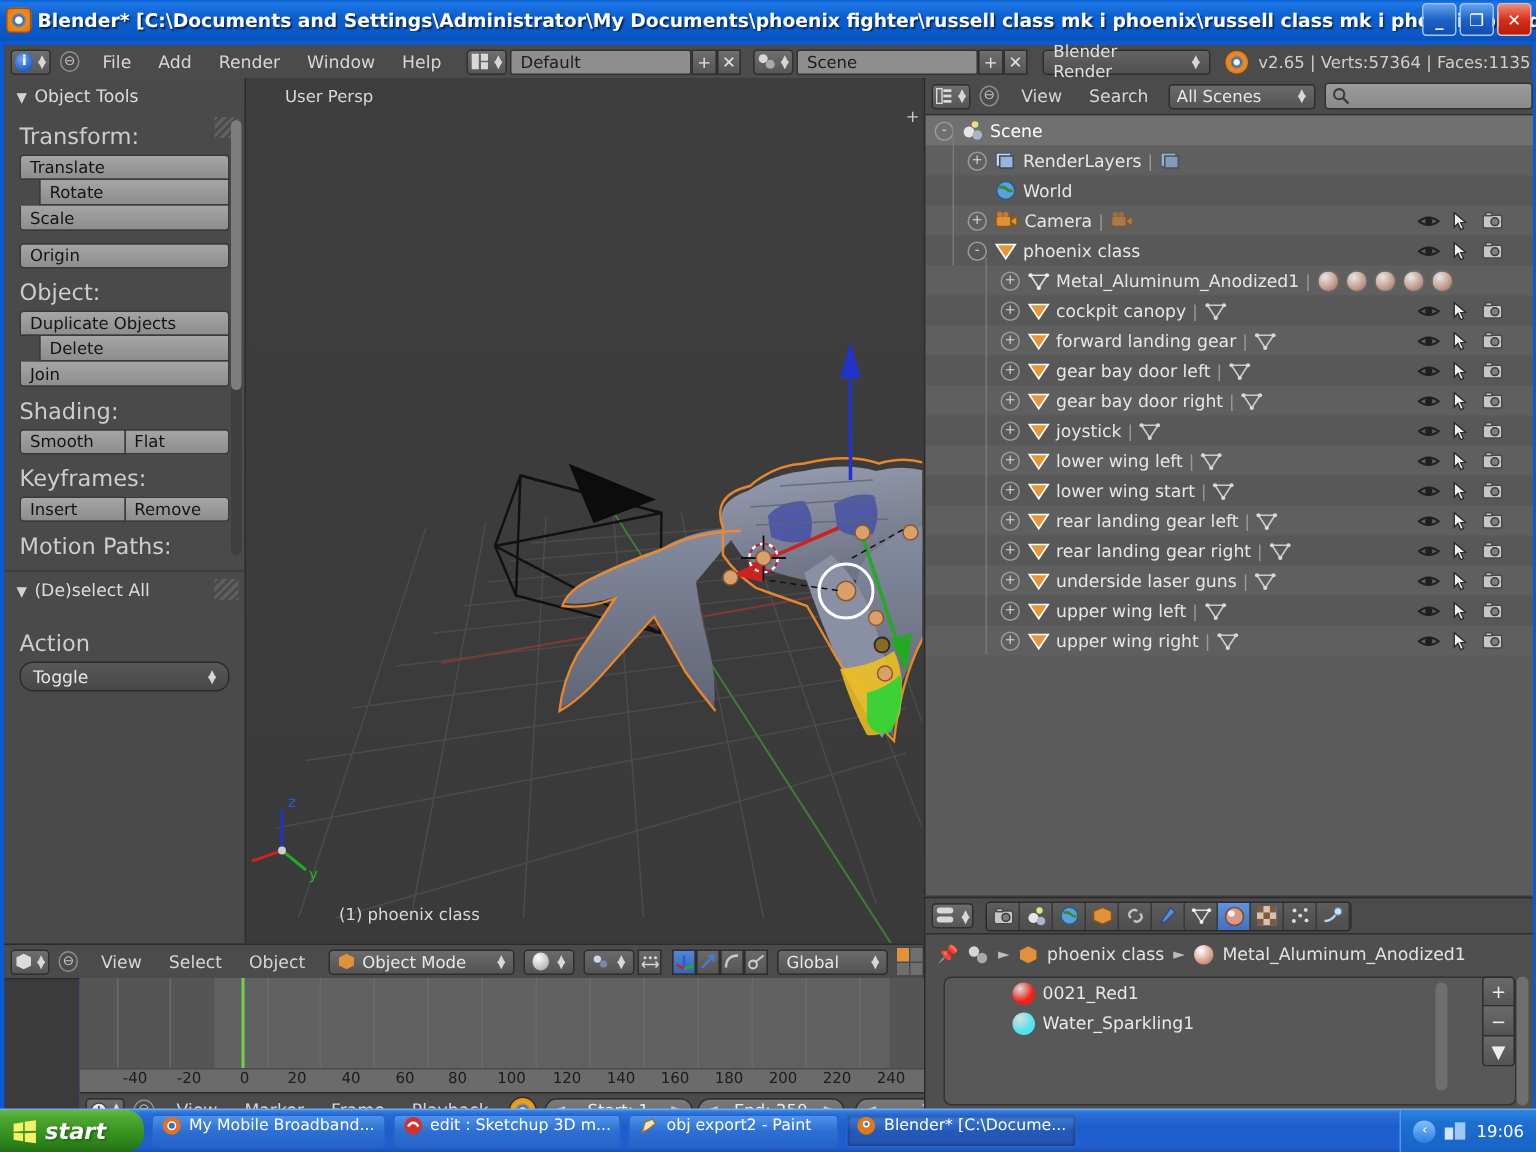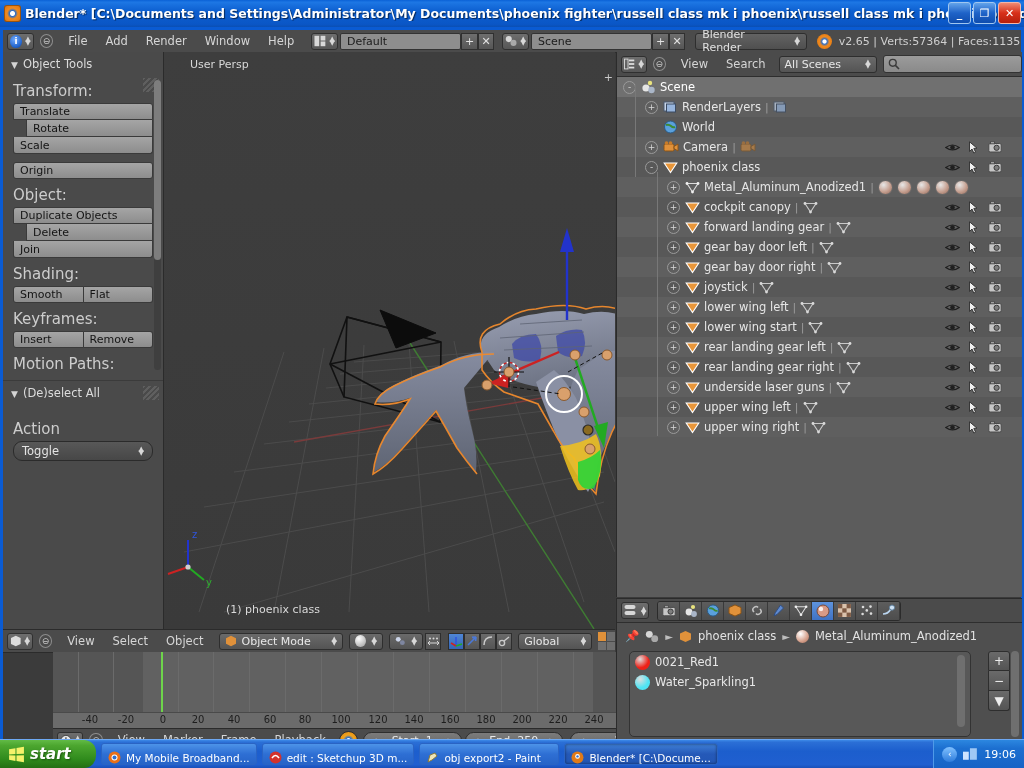--- a/index.html
+++ b/index.html
@@ -122,38 +122,38 @@
     border-left:1px solid #2b2b2b;border-top:1px solid #2b2b2b;overflow:hidden;}
   .props-hdr{position:absolute;left:0;top:0;width:405px;height:23px;background:#4b4b4b;
     border-bottom:1px solid #2e2e2e;display:flex;align-items:center;}
   .tabstrip{display:flex;height:18px;border:1px solid #2b2b2b;border-radius:3px;overflow:hidden;}
   .ptab{width:22px;height:18px;background:linear-gradient(#5d5d5d,#4d4d4d);border-right:1px solid #3a3a3a;
     display:flex;align-items:center;justify-content:center;box-sizing:border-box;}
   .ptab.active{background:linear-gradient(#5e93dd,#3f72c4);}
   .breadcrumb{position:absolute;left:0;top:24px;width:405px;height:26px;display:flex;align-items:center;
     color:#e2e2e2;font-size:11.5px;gap:6px;}
   .matlist{position:absolute;left:12px;top:52px;width:340px;height:84px;background:#585858;
-    border:1px solid #333;border-radius:5px;overflow:hidden;}
+    border:1px solid #333;border-radius:5px;overflow:hidden;padding-left:40px;}
   .matrow{height:20px;display:flex;align-items:center;color:#e8e8e8;font-size:11.5px;padding-left:5px;gap:5px;}
   .matball{width:15px;height:15px;border-radius:50%;flex:0 0 auto;}
   .side-btns{position:absolute;right:12px;top:52px;width:22px;}
   .sbtn{width:22px;height:20px;background:linear-gradient(#6a6a6a,#545454);border:1px solid #2e2e2e;
     display:flex;align-items:center;justify-content:center;color:#ededed;font-size:12px;box-sizing:border-box;}
 
   
   .taskbar{position:absolute;left:0;bottom:0;width:1024px;height:28px;
     background:linear-gradient(180deg,#3d8ae8 0%,#2b6fd6 8%,#1c5ecd 40%,#205fd0 88%,#1a50b8 100%);
     border-top:1px solid #6ea8f2;display:flex;align-items:center;}
   .startbtn{width:96px;height:28px;border-radius:0 12px 12px 0;
     background:linear-gradient(180deg,#62bb46 0%,#4ca62f 20%,#2f8a1c 70%,#246f14 100%);
     display:flex;align-items:center;gap:5px;padding-left:8px;box-sizing:border-box;
     color:#fff;font-size:15px;font-style:italic;font-weight:bold;text-shadow:1px 1px 2px #0006;}
   .tb-item{height:22px;min-width:140px;max-width:165px;border-radius:3px;border:1px solid #2a64c4;
     background:linear-gradient(180deg,#4d93e8,#2e6fd4 50%,#2764c8);
-    display:flex;align-items:flex-end;gap:5px;padding:0 6px;margin-left:5px;box-sizing:border-box;
+    display:flex;align-items:flex-start;gap:5px;padding:0 6px;margin-left:5px;box-sizing:border-box;
     color:#fff;font-size:10.5px;overflow:hidden;white-space:nowrap;}
   .tb-item.active{background:linear-gradient(180deg,#3f7fd6,#2559b8 50%,#2256b4);box-shadow:inset 0 0 3px #0008;}
   .tray{position:absolute;right:0;top:0;height:28px;
     background:linear-gradient(180deg,#2c87e0 0%,#1c6fd0 30%,#1763c6 100%);
     border-left:1px solid #4f9ae8;display:flex;align-items:center;gap:6px;padding:0 8px;
     color:#fff;font-size:11px;}
 </style>
 </head>
 <body>
 

